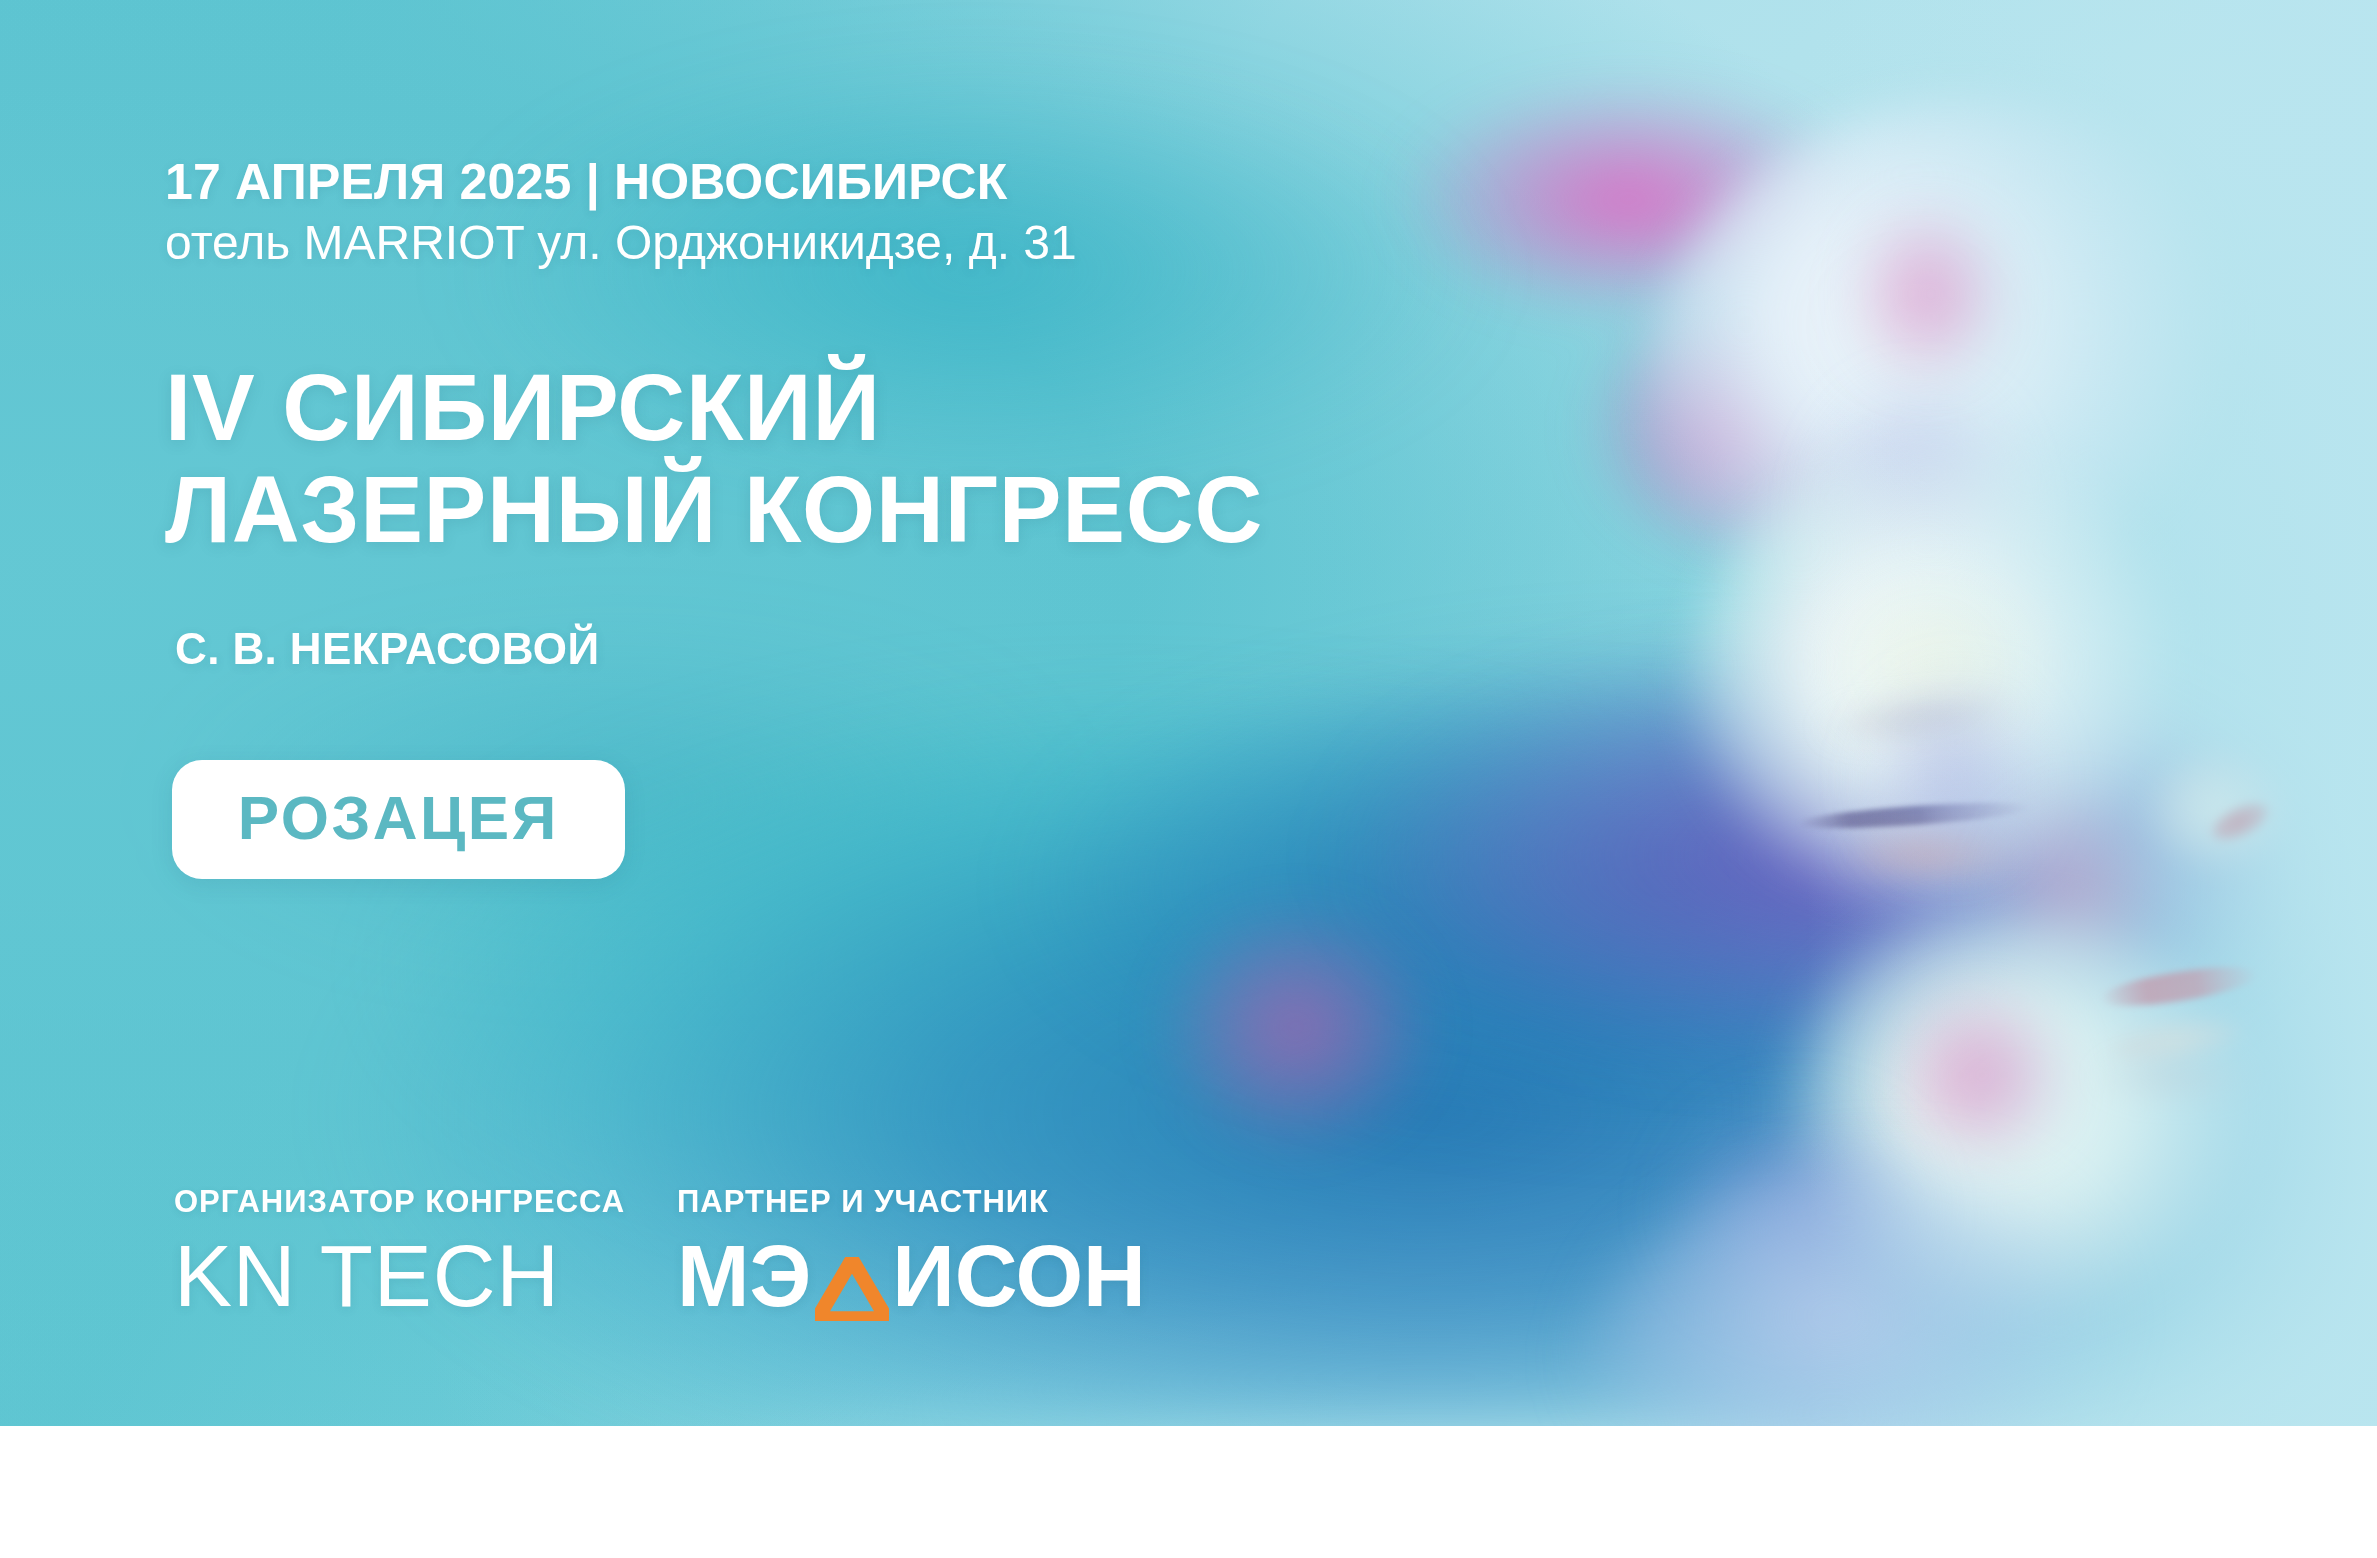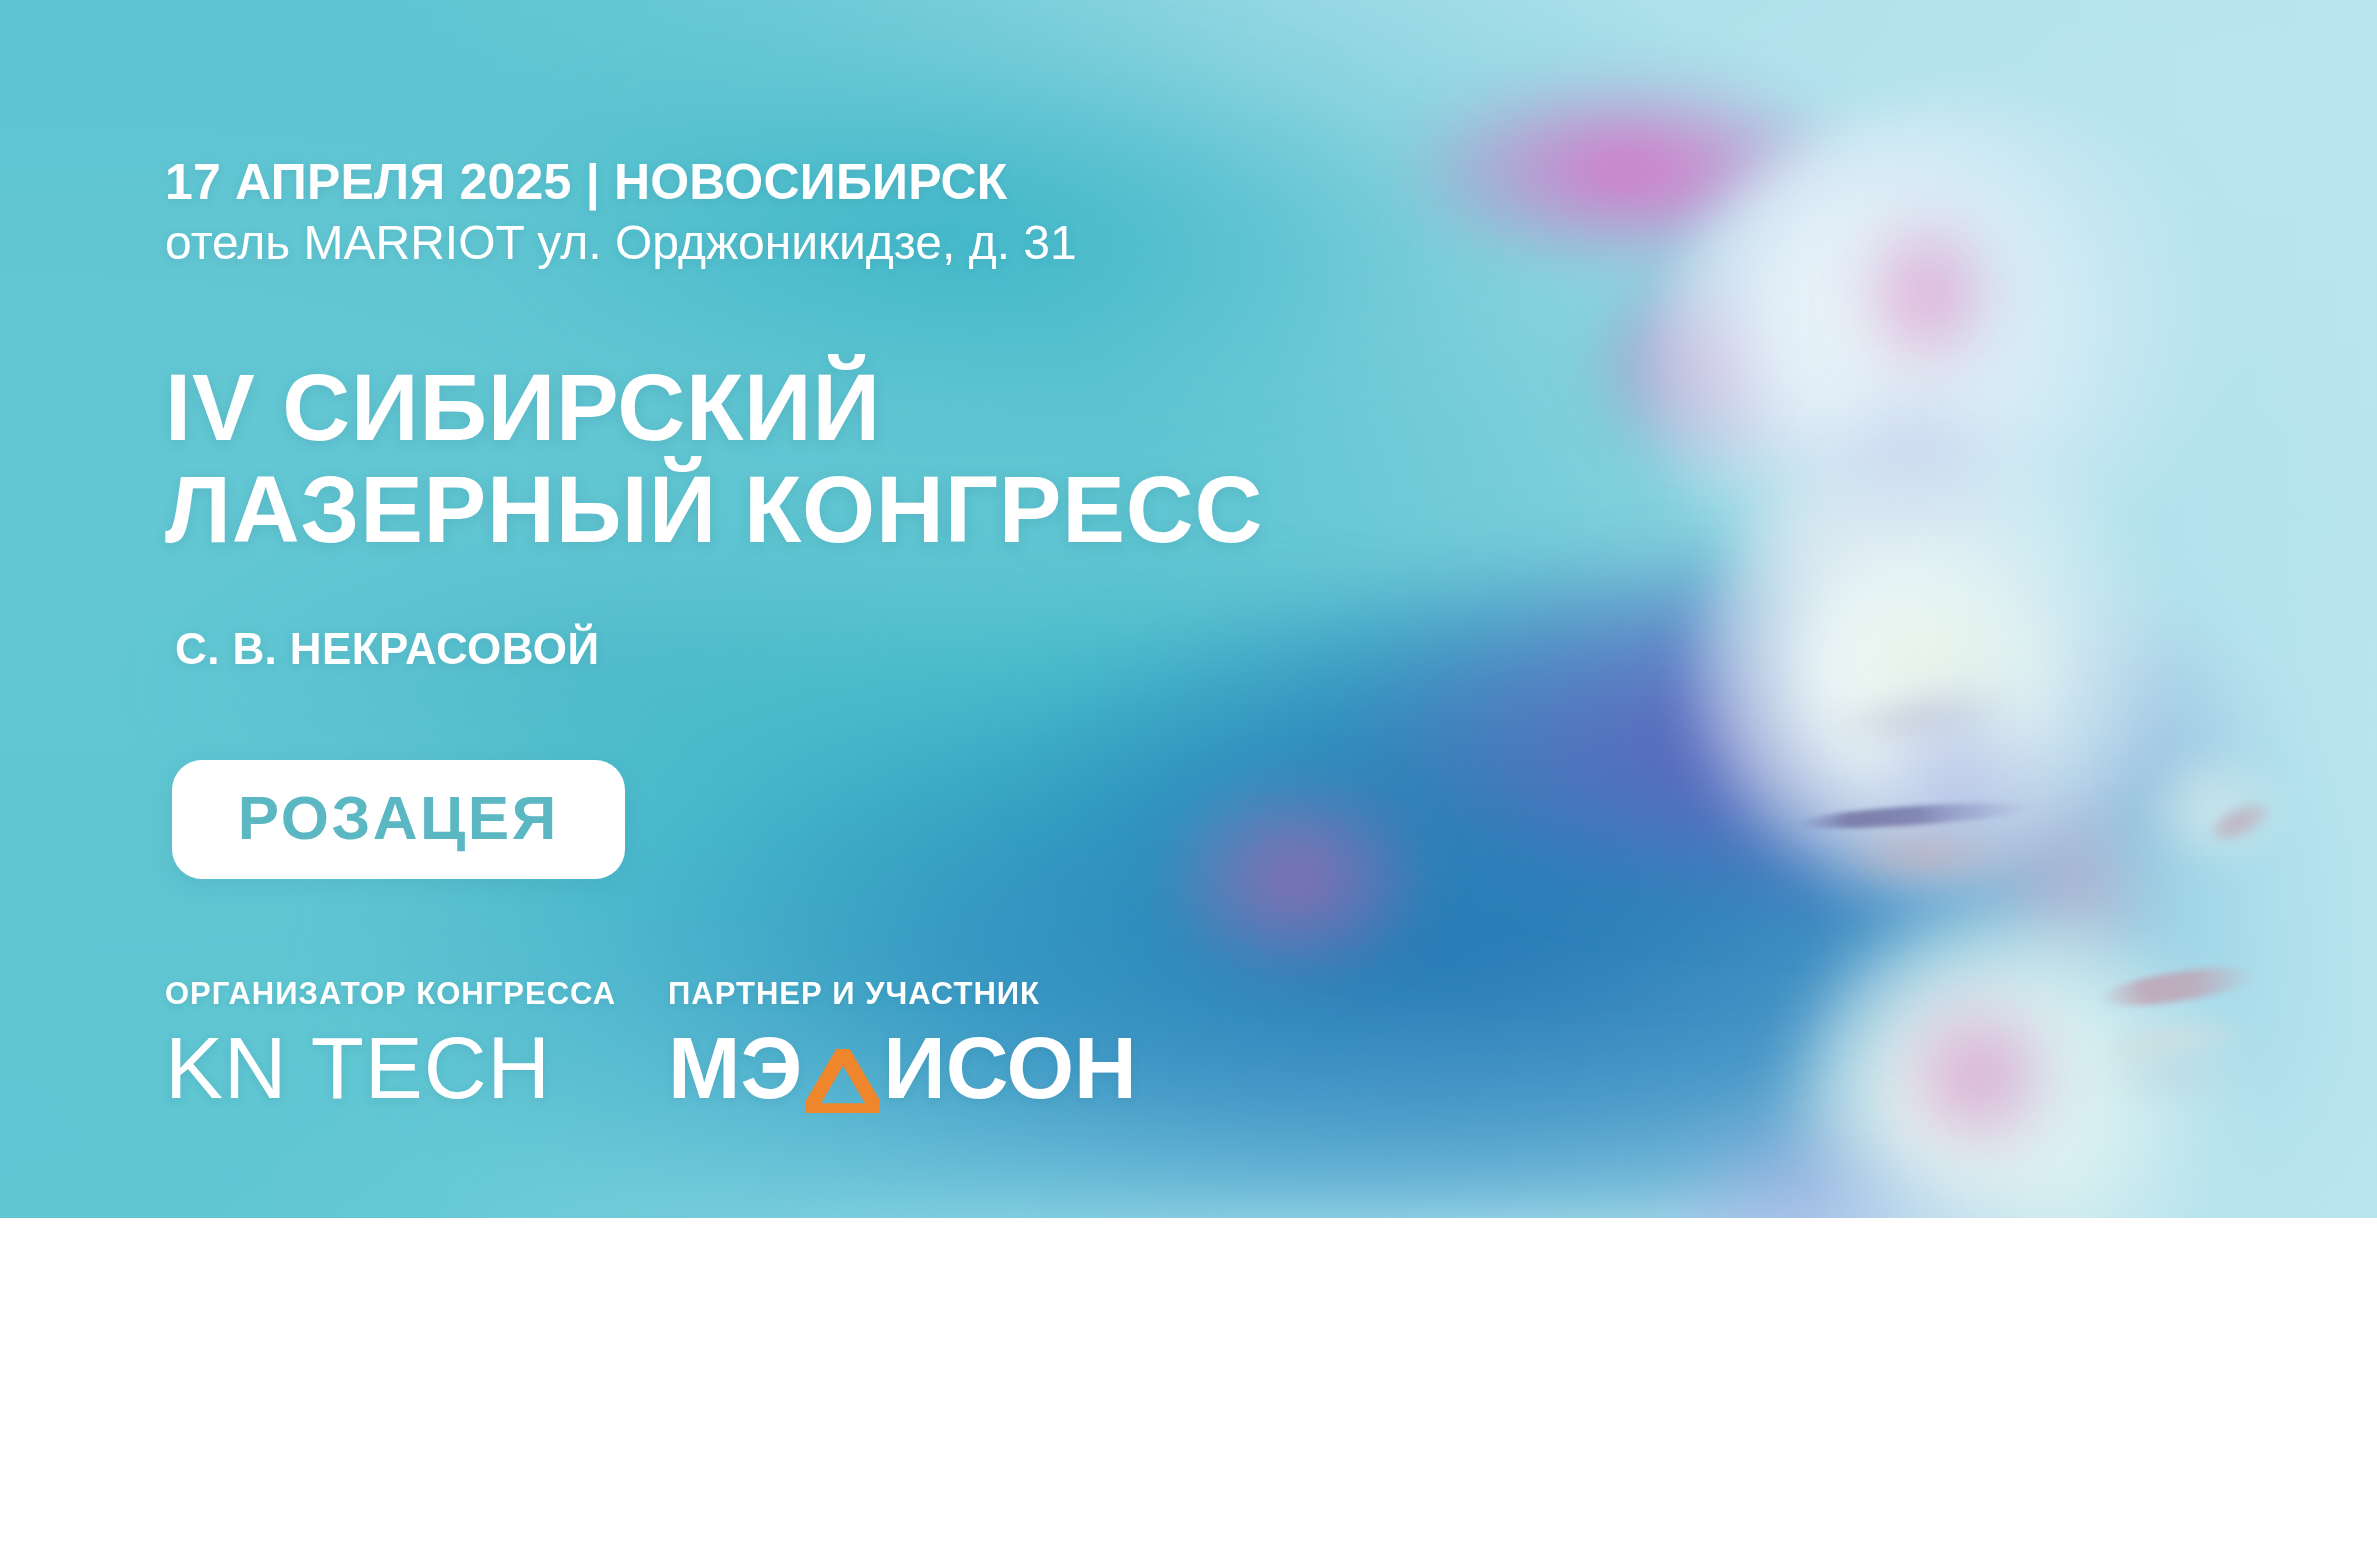--- a/index.html
+++ b/index.html
@@ -6,21 +6,21 @@
   * { margin:0; padding:0; box-sizing:border-box; }
 
   html, body {
     width:2377px; height:1559px;
     overflow:hidden;
     font-family:"Liberation Sans", sans-serif;
   }
 
   .poster {
     position:relative;
-    width:2377px; height:1218px;
+    width:2377px; height:1426px;
     overflow:hidden;
     background:#4c1d95;
   }
 
   
   .bg-layer { position:absolute; inset:0; pointer-events:none; }
 
   .bg-base {
     background:
       radial-gradient(120% 90% at 2% 40%,  #66c8d4 0%, #5ec4d1 38%, rgba(94,196,209,0) 72%),
@@ -289,21 +289,21 @@
     font-weight:700;
     letter-spacing:2.5px;
     color:#5bb8c2;
     line-height:1;
     white-space:nowrap;
   }
 
   
   .footer {
     position:absolute;
-    left:165px;
+    left:174px;
     bottom:107px;
     display:flex;
     align-items:flex-end;
     gap:52px;
   }
   .logo-group { display:flex; flex-direction:column; }
 
   .logo-kicker {
     font-size:31px;
     font-weight:700;

